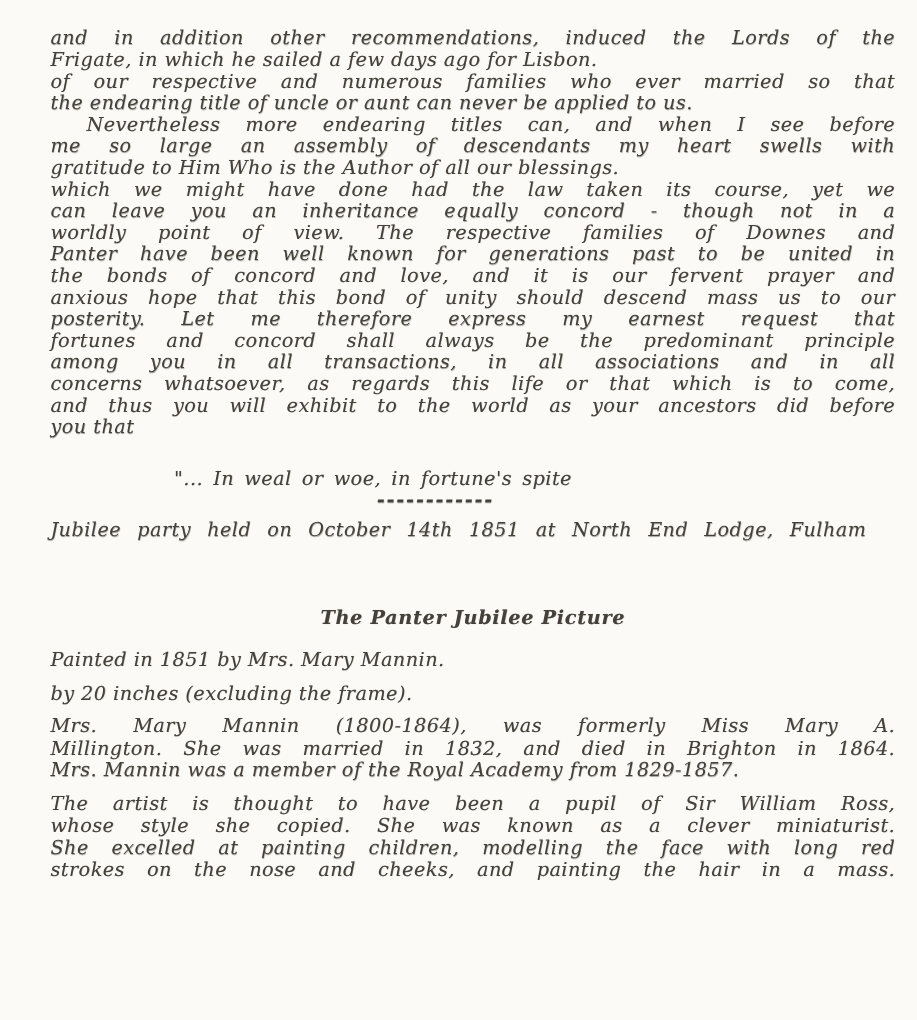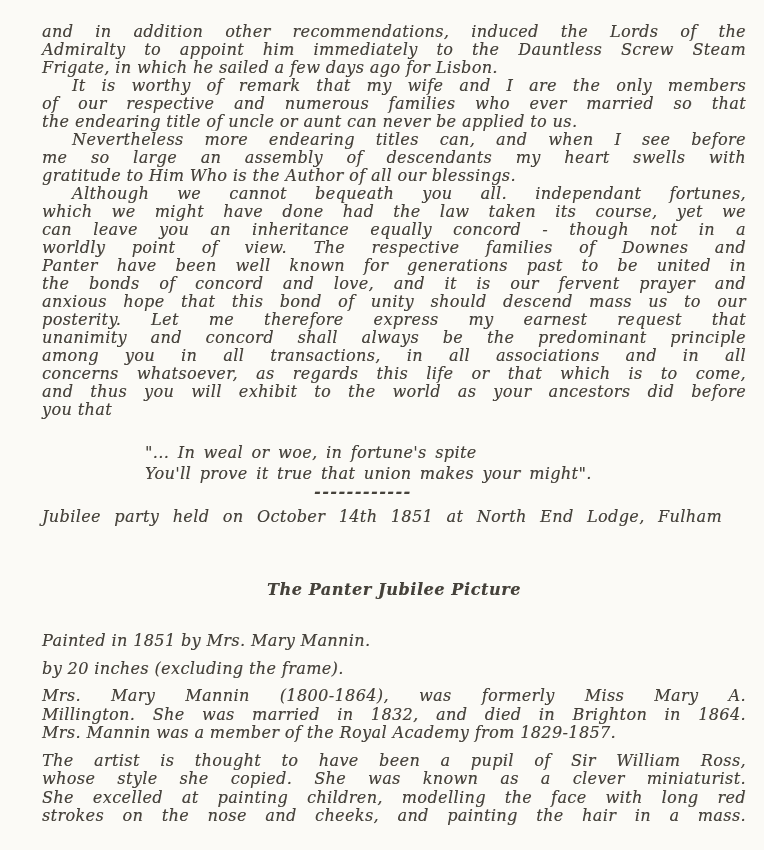--- a/index.html
+++ b/index.html
@@ -68,72 +68,68 @@
   }
   .heading {
     margin: 0;
     font-size: 16px;
     font-weight: bold;
     line-height: 20px;
     letter-spacing: 0.6px;
     text-align: center;
   }
   .picture-paras {
-    margin-top: 32px;
+    margin-top: 16px;
     font-style: italic;
   }
   .picture-paras .line {
     line-height: 18.5px;
   }
   .picture-paras .para + .para {
     margin-top: 9px;
   }
 </style>
 </head>
 <body>
 
 <div class="page">
 
   <section>
     <div id="letter-paragraphs">
         <div class="para">
           <div class="line">and in addition other recommendations, induced the Lords of the</div>
-          <div class="line">Admiralty to appoint him immediately to the Dauntless Screw Steam</div>
           <div class="line last">Frigate, in which he sailed a few days ago for Lisbon.</div>
         </div>
         <div class="para">
-          <div class="line indent">It is worthy of remark that my wife and I are the only members</div>
           <div class="line">of our respective and numerous families who ever married so that</div>
           <div class="line last">the endearing title of uncle or aunt can never be applied to us.</div>
         </div>
         <div class="para">
           <div class="line indent">Nevertheless more endearing titles can, and when I see before</div>
           <div class="line">me so large an assembly of descendants my heart swells with</div>
           <div class="line last">gratitude to Him Who is the Author of all our blessings.</div>
         </div>
         <div class="para">
-          <div class="line indent">Although we cannot bequeath you all. independant fortunes,</div>
           <div class="line">which we might have done had the law taken its course, yet we</div>
           <div class="line">can leave you an inheritance equally concord - though not in a</div>
           <div class="line">worldly point of view.  The respective families of Downes and</div>
           <div class="line">Panter have been well known for generations past to be united in</div>
           <div class="line">the bonds of concord and love, and it is our fervent prayer and</div>
           <div class="line">anxious hope that this bond of unity should descend mass us to our</div>
           <div class="line">posterity.  Let me therefore express my earnest request that</div>
-          <div class="line">unanimity and concord shall always be the predominant principle</div>
+          <div class="line">fortunes and concord shall always be the predominant principle</div>
           <div class="line">among you in all transactions, in all associations and in all</div>
           <div class="line">concerns whatsoever, as regards this life or that which is to come,</div>
           <div class="line">and thus you will exhibit to the world as your ancestors did before</div>
           <div class="line last">you that</div>
         </div>
       </div>
 
     <div class="quote">
       <div class="qline">"... In weal or woe, in fortune's spite</div>
-      <div class="qline">You'll prove it true that union makes your might".</div>
     </div>
 
     <div class="separator">------------</div>
 
     <div class="caption">Jubilee party held on October 14th 1851 at North End Lodge, Fulham</div>
   </section>
 
   <section class="picture-section">
     <h2 class="heading">The Panter Jubilee Picture</h2>
     <div id="picture-paragraphs" class="picture-paras">

